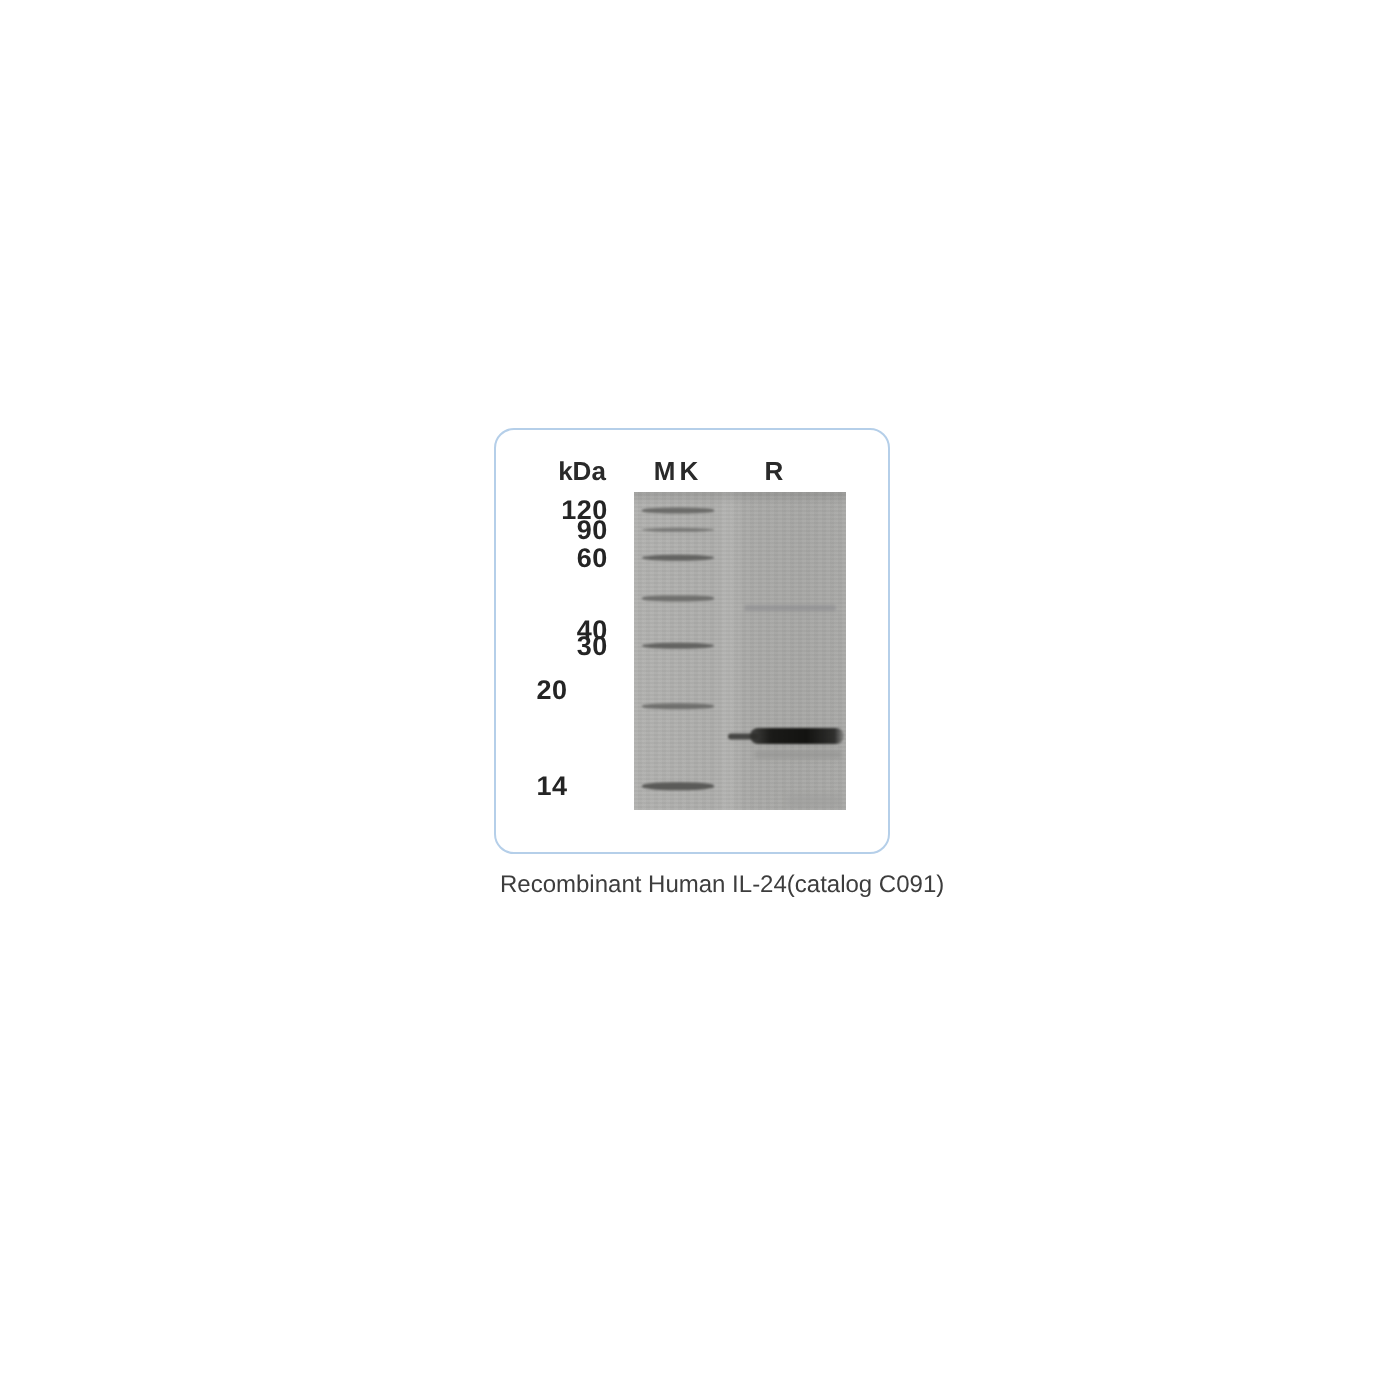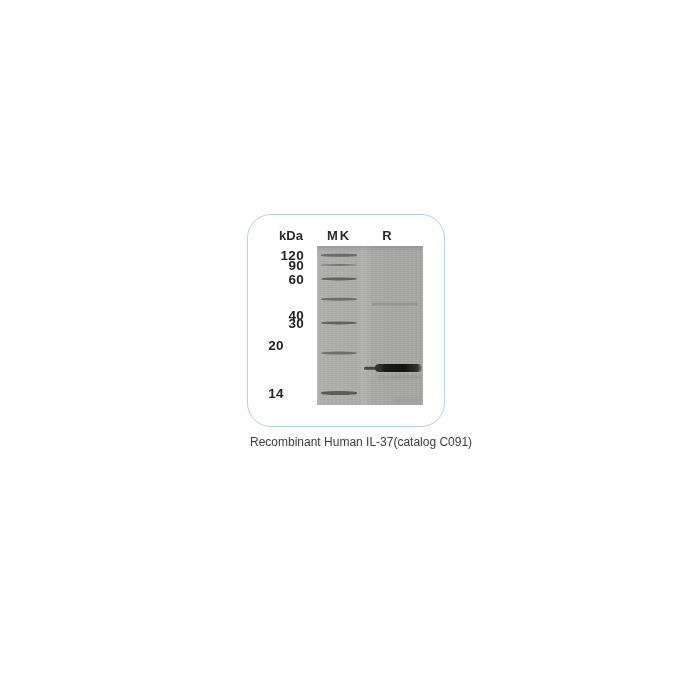--- a/index.html
+++ b/index.html
@@ -19,21 +19,21 @@
   }
 
   
   .figure-frame {
     position: absolute;
     left: 247px;
     top: 214px;
     width: 196px;
     height: 211px;
     border: 1px solid var(--frame-border, #b5cfe9);
-    border-radius: 24px;
+    border-radius: 10px;
     background: #ffffff;
   }
 
   
   .hdr {
     position: absolute;
     top: 13px;
     transform: translateX(-50%);
     font-size: 13px;
     font-weight: bold;
@@ -191,16 +191,16 @@
         <div class="band marker-band" style="top: 107px; height: 2.8px; opacity: 0.7;"></div>
         <div class="band marker-band" style="top: 147px; height: 3.8px; opacity: 0.95;"></div>
         <div class="band sample-faint" style="top: 58px;"></div>
         <div class="band sample-strong" style="top: 122px;"></div>
         <div class="band sample-shadow" style="top: 131px;"></div>
       </div>
 
   </div>
 
   <div class="caption">
-    <div>Recombinant Human IL-37(catalog C091)</div>
+    <div>Recombinant Human IL-24(catalog C091)</div>
   </div>
 
 </div>
 
 </body></html>

